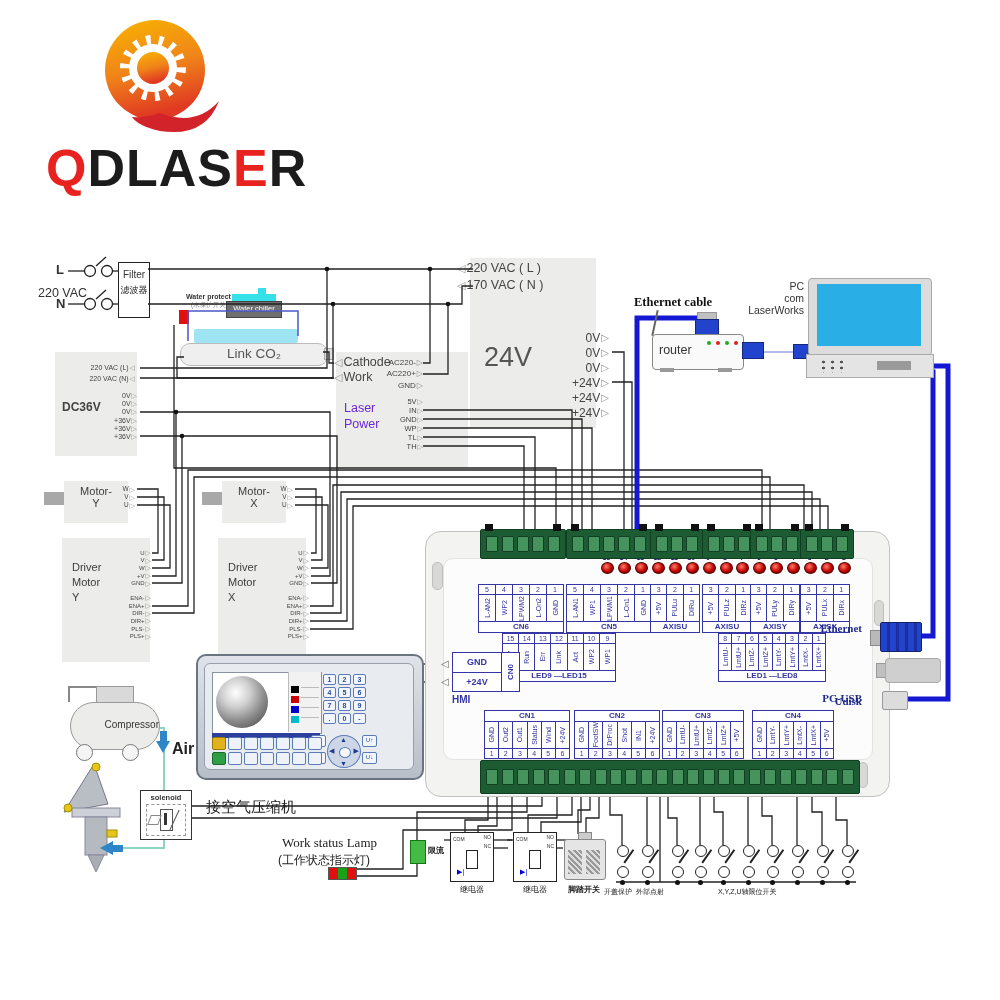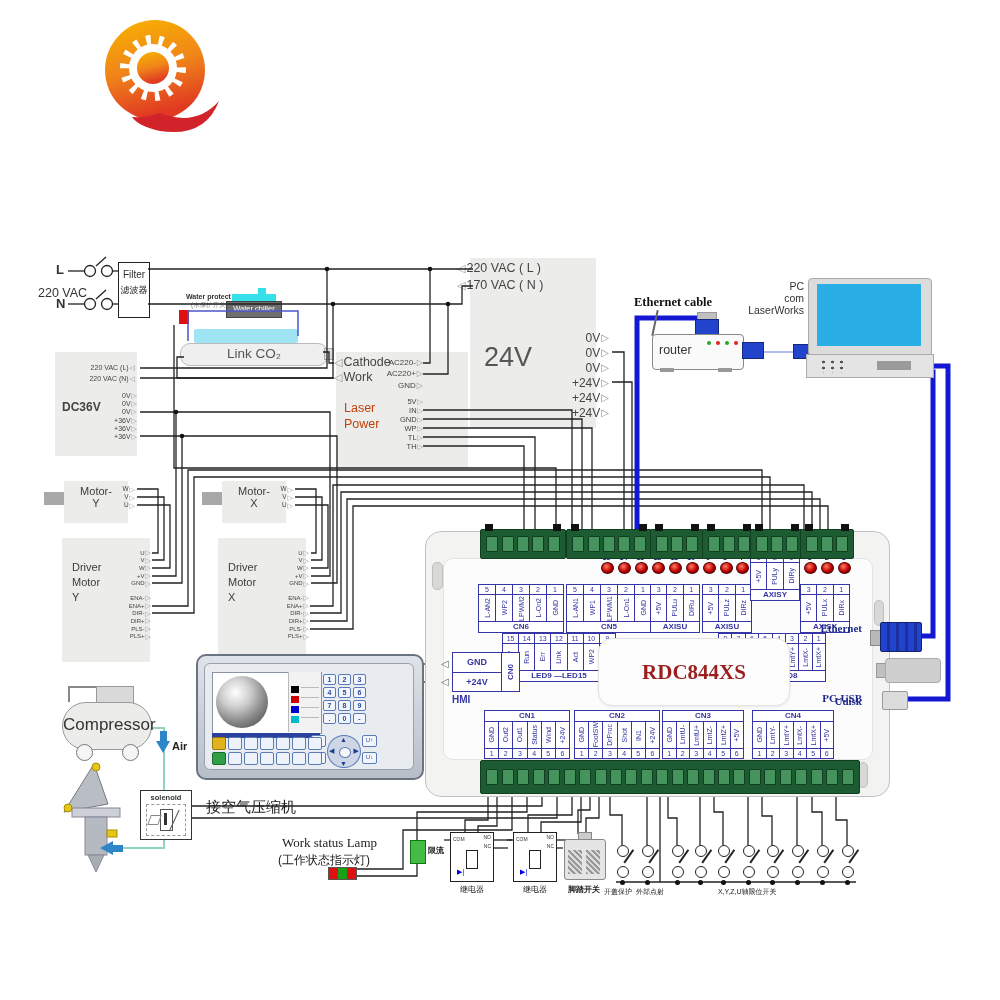--- a/index.html
+++ b/index.html
@@ -74,20 +74,23 @@
           <stop offset="0.55" stop-color="#f08419"></stop>
           <stop offset="1" stop-color="#e03a22"></stop>
     </linearGradient>
       </defs>
     <circle cx="63" cy="56" r="50" fill="url(#sg)"></circle>
     <circle cx="61" cy="54" r="24" fill="#fff"></circle>
     <circle cx="61" cy="54" r="28" fill="none" stroke="#fff" stroke-width="10" stroke-dasharray="4.5 8"></circle>
     <circle cx="61" cy="54" r="16" fill="url(#sg)"></circle>
     <path d="M68,99 Q104,113 127,87 Q113,124 68,117 Q46,112 40,103 Q55,104 68,99 Z" fill="#d2232a"></path>
   </svg>
+  <div class="abs" style="left:46px;top:138px;width:280px;font-size:52px;font-weight:800;letter-spacing:1px;line-height:60px">
+    <span style="color:var(--brand_red)">Q</span><span style="color:#1c1c1c">D</span><span style="color:#1c1c1c">L</span><span style="color:#1c1c1c">A</span><span style="color:#1c1c1c">S</span><span style="color:var(--brand_red)">E</span><span style="color:#1c1c1c">R</span>
+  </div>
 
   <div class="abs" style="left:56px;top:262px;font-size:13px;font-weight:bold">L</div>
   <div class="abs" style="left:38px;top:286px;font-size:12.5px">220 VAC</div>
   <div class="abs" style="left:56px;top:296px;font-size:13px;font-weight:bold">N</div>
   <div class="abs" style="left:118px;top:262px;width:30px;height:54px;border:1.4px solid #222;background:#fff;text-align:center">
     <div style="font-size:10px;margin-top:6px">Filter</div>
     <div class="czh" style="font-size:9px;margin-top:4px">滤波器</div>
   </div>
 
   <div class="abs" style="left:186px;top:293px;font-size:7px;font-weight:bold;color:#333">Water protect Switch</div>
@@ -148,21 +151,21 @@
   <div class="abs pins" style="left:333px;top:355px;width:90px;--ph:15px;--pf:12.5px;--pa:11px">
     <div class="pin l">
         <span class="pa">◁</span>
         <span class="pl">Cathode</span>
       </div>
     <div class="pin l">
         <span class="pa">◁</span>
         <span class="pl">Work</span>
       </div>
   </div>
-  <div class="abs" style="left:344px;top:400px;font-size:12.5px;color:#c2410c;line-height:16px">
+  <div class="abs" style="left:344px;top:400px;font-size:12.5px;color:#6d28d9;line-height:16px">
     <div>Laser</div>
     <div>Power</div>
   </div>
 
   <div class="abs box" style="left:470px;top:258px;width:126px;height:170px"></div>
   <div class="abs pins" style="left:456px;top:260px;width:132px;--ph:17px;--pf:12.5px;--pa:11px">
       <div class="pin l">
         <span class="pa">◁</span>
         <span class="pl">220 VAC ( L )</span>
       </div>
@@ -639,21 +642,21 @@
         </span>
         <span class="tpin">
           <span class="vt">PULz</span>
         </span>
         <span class="tpin">
           <span class="vt">DIRz</span>
         </span>
       </div>
       <div class="tname">AXISU</div>
     </div>
-  <div class="abs ctable" style="left:750px;top:552px;width:48px">
+  <div class="abs ctable" style="left:750px;top:584px;width:48px">
       <div class="trow">
         <span class="tnum">3</span>
         <span class="tnum">2</span>
         <span class="tnum">1</span>
       </div>
       <div class="trow tpins">
         <span class="tpin">
           <span class="vt">+5V</span>
         </span>
         <span class="tpin">
@@ -766,23 +769,20 @@
     <div class="cn0l">
       <div class="cn0cell">GND</div>
       <div class="cn0cell">+24V</div>
     </div>
     <div class="cn0r">
         <span class="vt" style="font-size:8px">CN0</span>
       </div>
   </div>
   <div class="abs" style="left:452px;top:694px;font-size:10px;font-weight:bold;color:var(--bb)">HMI</div>
 
-  <div class="abs serif" style="left:598px;top:638px;width:190px;height:66px;background:#fdfdfd;border:1px solid #e2e2e2;border-radius:14px;box-shadow:0 1px 3px rgba(0,0,0,0.08);text-align:center;line-height:66px;font-size:21px;font-weight:bold;color:var(--model_red)">
-    <span>RDC844XS</span>
-  </div>
 
   <div class="abs portlbl" style="left:786px;top:622px;width:76px">Ethernet</div>
   <div class="abs portlbl" style="left:786px;top:695px;width:76px">Udisk</div>
   <div class="abs portlbl" style="left:786px;top:692px;width:76px">PC-USB</div>
 
   <div class="abs ctable" style="left:484px;top:710px;width:84px">
       <div class="tname">CN1</div>
       <div class="trow tpins">
         <span class="tpin">
           <span class="vt">GND</span>
@@ -963,28 +963,28 @@
       <span class="fnkey"></span>
       <span class="fnkey"></span>
       <span class="fnkey"></span>
       <span class="fnkey"></span>
       <span class="fnkey"></span>
       <span class="fnkey"></span>
     </div>
 
   <div class="abs" style="left:68px;top:686px;width:30px;height:14px;border-top:2px solid #888;border-left:2px solid #888"></div>
   <div class="abs" style="left:96px;top:686px;width:36px;height:18px;background:#d9d9d9;border:1px solid #999"></div>
-  <div class="abs" style="left:62px;top:702px;width:88px;height:46px;background:#ececea;border:1px solid #999;border-radius:24px;text-align:left;line-height:44px;font-size:17px;color:#333">
+  <div class="abs" style="left:70px;top:702px;width:88px;height:46px;background:#ececea;border:1px solid #999;border-radius:24px;text-align:right;line-height:44px;font-size:10px;color:#333">
     <span>Compressor</span>
   </div>
   <div class="abs" style="left:76px;top:744px;width:15px;height:15px;border-radius:50%;background:#f5f5f5;border:1.3px solid #777"></div>
   <div class="abs" style="left:122px;top:744px;width:15px;height:15px;border-radius:50%;background:#f5f5f5;border:1.3px solid #777"></div>
   <div class="abs" style="left:160px;top:731px;width:7px;height:10px;background:#2e86c8"></div>
   <div class="abs" style="left:156px;top:741px;width:0;height:0;border-left:7px solid transparent;border-right:7px solid transparent;border-top:12px solid #2e86c8"></div>
-  <div class="abs" style="left:172px;top:740px;font-size:11px;font-weight:bold;color:#222">Air</div>
+  <div class="abs" style="left:172px;top:740px;font-size:16px;font-weight:bold;color:#222">Air</div>
 
   <svg class="abs" style="left:52px;top:762px" width="96" height="112" viewBox="0 0 96 112">
     <polygon points="42,2 12,50 56,42" fill="#b9bec4" stroke="#778" stroke-width="1"></polygon>
     <rect x="20" y="46" width="48" height="9" fill="#cdd1d7" stroke="#889"></rect>
     <rect x="33" y="55" width="22" height="38" fill="#b5bac0" stroke="#889"></rect>
     <polygon points="36,93 52,93 44,110" fill="#a9aeb4" stroke="#889"></polygon>
     <rect x="55" y="68" width="10" height="7" fill="#e6c619" stroke="#a89000"></rect>
     <circle cx="44" cy="5" r="4" fill="#e6c619" stroke="#a89000"></circle>
     <circle cx="16" cy="46" r="4" fill="#e6c619" stroke="#a89000"></circle>
   </svg>

